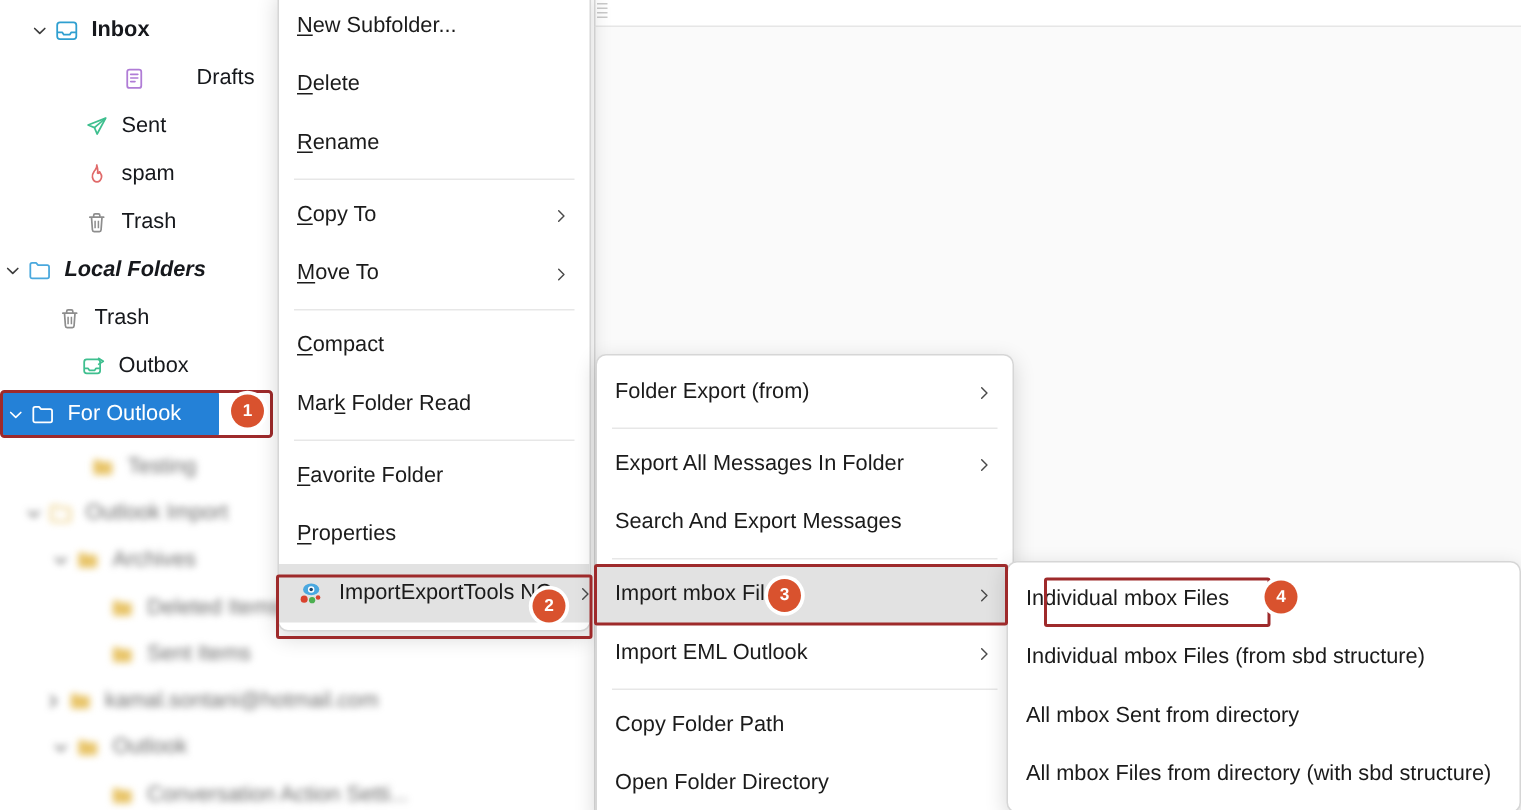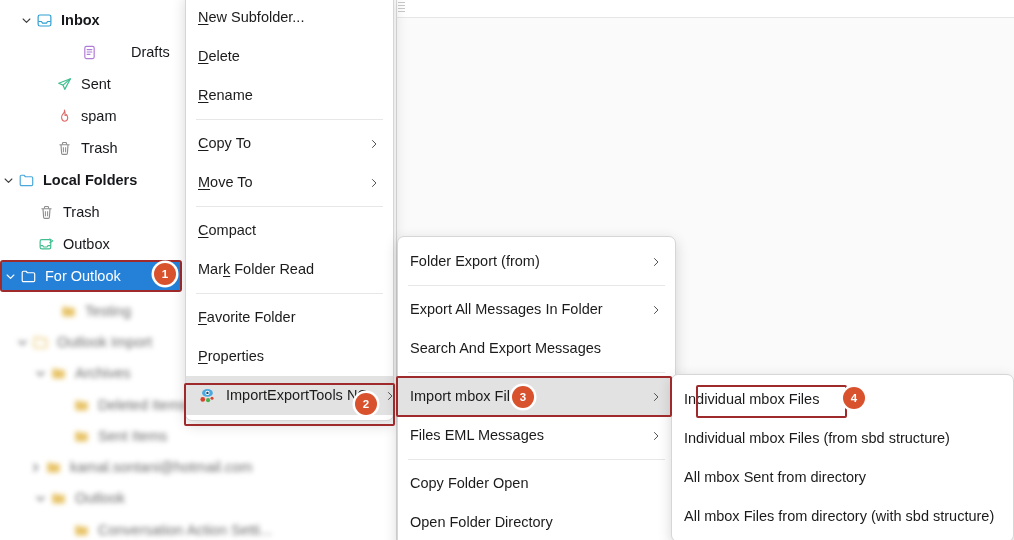--- a/index.html
+++ b/index.html
@@ -205,21 +205,21 @@
         <span class="ficon">
           <svg width="17" height="17" viewBox="0 0 20 20" fill="none" xmlns="http://www.w3.org/2000/svg">
             <path d="M4.6 5.6h10.8" stroke="#8d8d8d" stroke-width="1.4" stroke-linecap="round"></path>
             <path d="M7.6 5.4V4.1c0-.6.5-1.1 1.1-1.1h2.6c.6 0 1.1.5 1.1 1.1v1.3" stroke="#8d8d8d" stroke-width="1.3"></path>
             <path d="M5.9 5.9l.7 9.6c.05.8.6 1.4 1.3 1.4h4.2c.7 0 1.25-.6 1.3-1.4l.7-9.6" stroke="#8d8d8d" stroke-width="1.35" stroke-linejoin="round"></path>
             <path d="M8.7 8.4v6M11.3 8.4v6" stroke="#8d8d8d" stroke-width="1.2"></path>
           </svg>
         </span>
         <span class="lbl">Trash</span>
       </div>
-      <div class="tree-row bold" style="top: 165px; left: 0px;">
+      <div class="tree-row bold" style="top: 165px; left: 0px; font-style: italic;">
         <span class="twisty">
           <svg width="15" height="15" viewBox="0 0 20 20" fill="none" xmlns="http://www.w3.org/2000/svg">
             <path d="M5.5 8l4.5 4.4L14.5 8" stroke="#3d3d3d" stroke-width="1.5" stroke-linecap="round" stroke-linejoin="round"></path>
           </svg>
         </span>
         <span class="ficon">
           <svg width="17" height="17" viewBox="0 0 20 20" fill="none" xmlns="http://www.w3.org/2000/svg">
             <path d="M2.6 5.2c0-.8.6-1.4 1.4-1.4h3.1l1.6 1.8h7.2c.8 0 1.4.6 1.4 1.4v7.6c0 .8-.6 1.4-1.4 1.4H4c-.8 0-1.4-.6-1.4-1.4V5.2Z" stroke="#4aa8dd" stroke-width="1.4" stroke-linejoin="round"></path>
           </svg>
         </span>
@@ -230,32 +230,32 @@
         <span class="ficon">
           <svg width="17" height="17" viewBox="0 0 20 20" fill="none" xmlns="http://www.w3.org/2000/svg">
             <path d="M4.6 5.6h10.8" stroke="#8d8d8d" stroke-width="1.4" stroke-linecap="round"></path>
             <path d="M7.6 5.4V4.1c0-.6.5-1.1 1.1-1.1h2.6c.6 0 1.1.5 1.1 1.1v1.3" stroke="#8d8d8d" stroke-width="1.3"></path>
             <path d="M5.9 5.9l.7 9.6c.05.8.6 1.4 1.3 1.4h4.2c.7 0 1.25-.6 1.3-1.4l.7-9.6" stroke="#8d8d8d" stroke-width="1.35" stroke-linejoin="round"></path>
             <path d="M8.7 8.4v6M11.3 8.4v6" stroke="#8d8d8d" stroke-width="1.2"></path>
           </svg>
         </span>
         <span class="lbl">Trash</span>
       </div>
-      <div class="tree-row" style="top: 229px; left: 20px;">
+      <div class="tree-row" style="top: 229px; left: 36px;">
         <span class="twisty"></span>
         <span class="ficon">
           <svg width="17" height="17" viewBox="0 0 20 20" fill="none" xmlns="http://www.w3.org/2000/svg">
             <rect x="2.5" y="4.2" width="12.5" height="11" rx="2" stroke="#3fbf8f" stroke-width="1.4"></rect>
             <path d="M2.8 11.3h2.8l1.1 1.6h3.9l1.1-1.6h3.3" stroke="#3fbf8f" stroke-width="1.35" stroke-linejoin="round"></path>
             <path d="M13.4 3.1l4.1 2.6-4.1 2.6" stroke="#3fbf8f" stroke-width="1.3" stroke-linejoin="round"></path>
           </svg>
         </span>
         <span class="lbl">Outbox</span>
       </div>
-      <div class="tree-row selected" style="top: 261px; left: 2px; width: 178px;">
+      <div class="tree-row selected" style="top: 261px; left: 2px; width: 144px;">
         <span class="twisty">
           <svg width="15" height="15" viewBox="0 0 20 20" fill="none" xmlns="http://www.w3.org/2000/svg">
             <path d="M5.5 8l4.5 4.4L14.5 8" stroke="#ffffff" stroke-width="1.5" stroke-linecap="round" stroke-linejoin="round"></path>
           </svg>
         </span>
         <span class="ficon">
           <svg width="17" height="17" viewBox="0 0 20 20" fill="none" xmlns="http://www.w3.org/2000/svg">
             <path d="M2.6 5.2c0-.8.6-1.4 1.4-1.4h3.1l1.6 1.8h7.2c.8 0 1.4.6 1.4 1.4v7.6c0 .8-.6 1.4-1.4 1.4H4c-.8 0-1.4-.6-1.4-1.4V5.2Z" stroke="#fff" stroke-width="1.4" stroke-linejoin="round"></path>
           </svg>
         </span>
@@ -442,30 +442,30 @@
       <div class="msep"></div>
       <div class="mi hl">
         <span class="mtext">Import mbox Files</span>
         <span class="chev">
           <svg width="14" height="14" viewBox="0 0 20 20" fill="none" xmlns="http://www.w3.org/2000/svg">
             <path d="M7.8 5l5 5-5 5" stroke="#4a4a4a" stroke-width="1.4" stroke-linecap="round" stroke-linejoin="round"></path>
           </svg>
         </span>
       </div>
       <div class="mi">
-        <span class="mtext">Files EML Messages</span>
+        <span class="mtext">Import EML Outlook</span>
         <span class="chev">
           <svg width="14" height="14" viewBox="0 0 20 20" fill="none" xmlns="http://www.w3.org/2000/svg">
             <path d="M7.8 5l5 5-5 5" stroke="#4a4a4a" stroke-width="1.4" stroke-linecap="round" stroke-linejoin="round"></path>
           </svg>
         </span>
       </div>
       <div class="msep"></div>
       <div class="mi">
-        <span class="mtext">Copy Folder Open</span>
+        <span class="mtext">Copy Folder Path</span>
         <span class="chev"></span>
       </div>
       <div class="mi">
         <span class="mtext">Open Folder Directory</span>
         <span class="chev"></span>
       </div>
     </div>
 
   <div class="menu" id="mbox-menu" style="left:671px; top:374px; width:343px;">
       <div class="mi">

